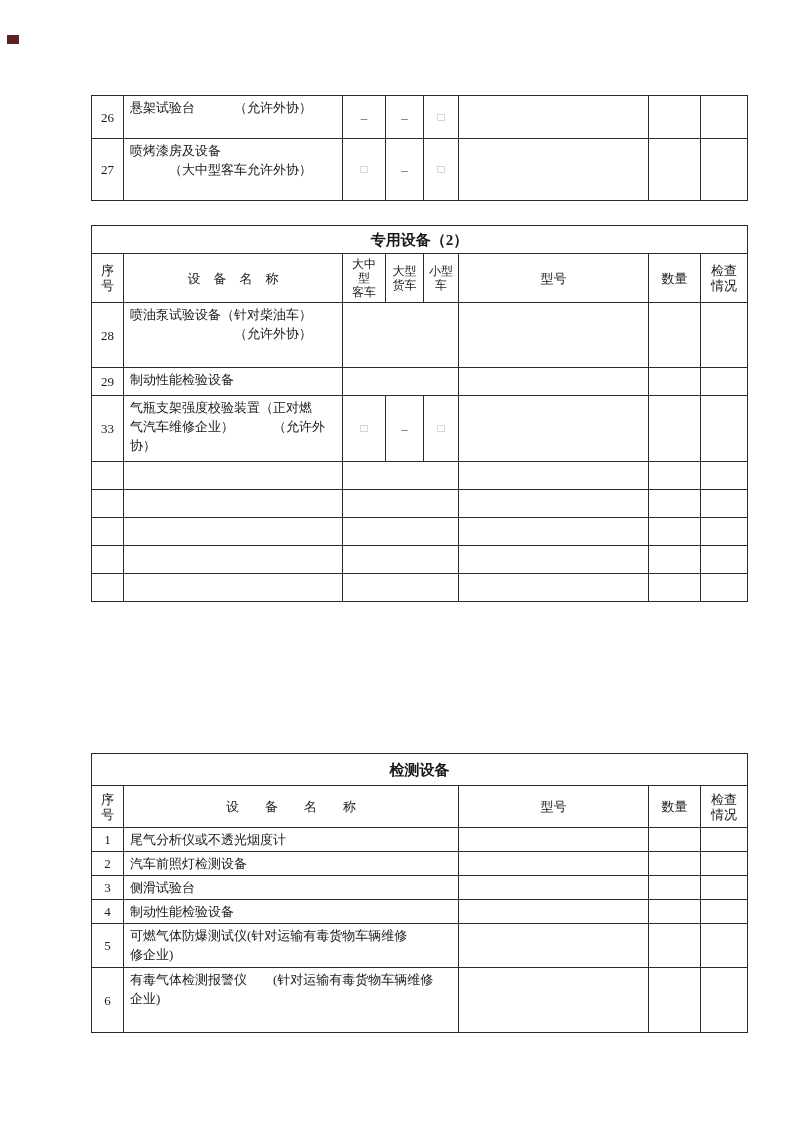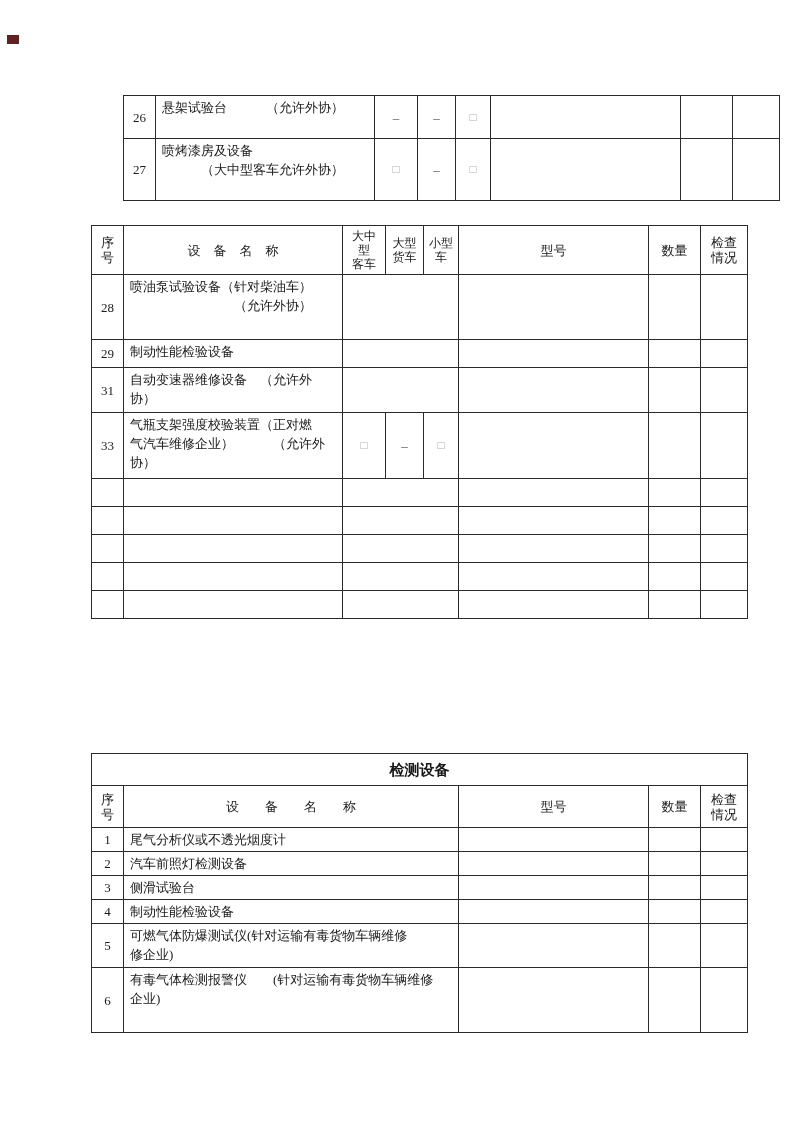--- a/index.html
+++ b/index.html
@@ -14,21 +14,21 @@
   .page{position:absolute;left:0;top:0;width:800px;height:1132px;background:#fff;}
   .corner-mark{
     position:absolute;left:7px;top:35px;width:12px;height:9px;
     background:#5f2222;
   }
   table.tbl{
     position:absolute;left:91px;width:656px;
     border-collapse:collapse;table-layout:fixed;
     font-size:13px;
   }
-  table.t1{top:95px;margin-left:32px;}
+  table.t1{top:95px;}
   table.t2{top:225px;}
   table.t3{top:753px;}
   .tbl td{
     border:1.5px solid #2b2b2b;
     padding:2px 6px;
     vertical-align:top;
     white-space:pre-wrap;
     line-height:19px;
     overflow:hidden;
   }
@@ -101,20 +101,23 @@
       <col style="width:32px">
         <col style="width:219px">
         <col style="width:43px">
         <col style="width:38px">
       <col style="width:35px">
         <col style="width:190px">
         <col style="width:52px">
         <col style="width:47px">
     </colgroup>
     <tbody>
+      <tr style="height:28px">
+        <td class="title" colspan="8">专用设备（2）</td>
+      </tr>
       <tr style="height:49px">
         <td class="hdr">序
 号</td>
         <td class="hdr">设　备　名　称</td>
         <td class="hdr small">大中
 型
 客车</td>
         <td class="hdr small">大型
 货车</td>
         <td class="hdr small">小型
@@ -136,28 +139,20 @@
           <td class="empty"></td>
         </tr>
         <tr style="height: 28px;">
           <td class="seq">29</td>
           <td class="name">制动性能检验设备</td>
           <td class="empty" colspan="3"></td>
           <td class="empty"></td>
           <td class="empty"></td>
           <td class="empty"></td>
         </tr>
-        <tr style="height: 45px;">
-          <td class="seq">31</td>
-          <td class="name">自动变速器维修设备　（允许外协）</td>
-          <td class="empty" colspan="3"></td>
-          <td class="empty"></td>
-          <td class="empty"></td>
-          <td class="empty"></td>
-        </tr>
         <tr style="height: 66px;">
           <td class="seq">33</td>
           <td class="name">气瓶支架强度校验装置（正对燃
 气汽车维修企业）　　　（允许外
 协）</td>
           <td class="mk box">□</td>
           <td class="mk dash">–</td>
           <td class="mk box">□</td>
           <td class="empty"></td>
           <td class="empty"></td>

